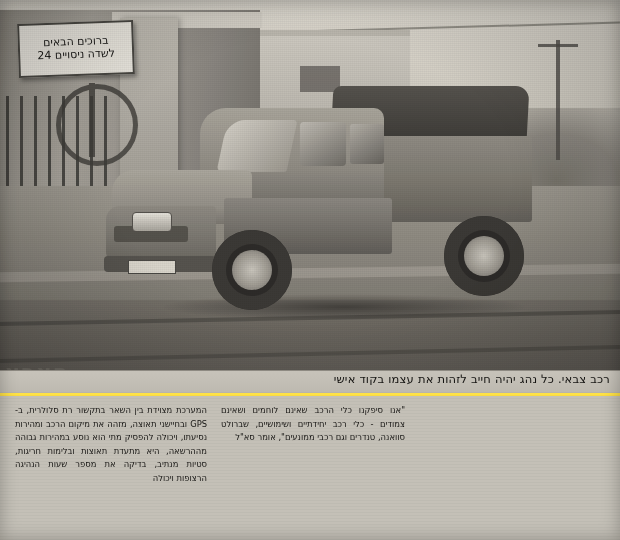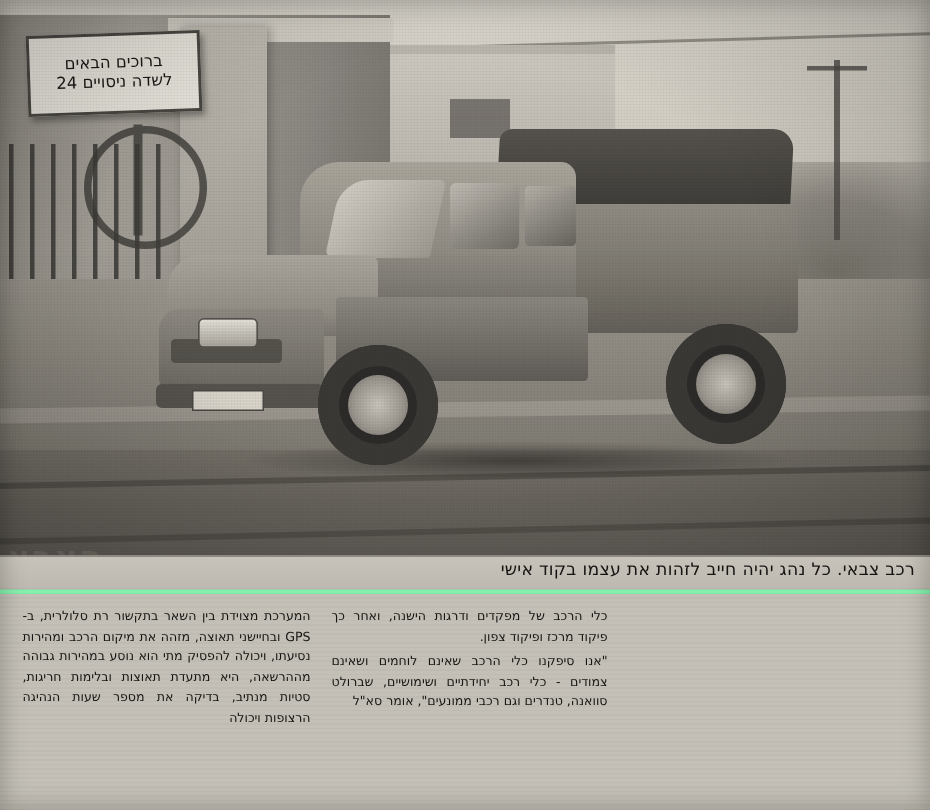--- a/index.html
+++ b/index.html
@@ -11,21 +11,21 @@
     width: 620px;
     height: 540px;
     overflow: hidden;
     font-family: "Liberation Serif", serif;
   }
 
   #page {
     position: relative;
     width: 620px;
     height: 540px;
-    background: #86efac;
+    background: #fde047;
     overflow: hidden;
     filter: contrast(1.02);
   }
 
   
   #photo {
     position: absolute;
     left: 0; top: 0;
     width: 620px;
     height: 392px;
@@ -451,20 +451,19 @@
 
   <div id="masthead-ghost">הארץ</div>
   <div id="caption-strip"></div>
   <div id="caption">רכב צבאי. כל נהג יהיה חייב לזהות את עצמו בקוד אישי</div>
 
   <div id="columns">
     <div class="col c1">
       <p>המערכת מצוידת בין השאר בתקשור רת סלולרית, ב-GPS ובחיישני תאוצה, מזהה את מיקום הרכב ומהירות נסיעתו, ויכולה להפסיק מתי הוא נוסע במהירות גבוהה מההרשאה, היא מתעדת תאוצות ובלימות חריגות, סטיות מנתיב, בדיקה את מספר שעות הנהיגה הרצופות ויכולה</p>
     </div>
     <div class="col c3">
-      <p>כלי הרכב של מפקדים ודרגות הישנה, ואחר כך פיקוד מרכז ופיקוד צפון.</p>
       <p>"אנו סיפקנו כלי הרכב שאינם לוחמים ושאינם צמודים - כלי רכב יחידתיים ושימושיים, שברולט סוואנה, טנדרים וגם רכבי ממונעים", אומר סא"ל</p>
     </div>
   </div>
 
   <div class="paper-grain"></div>
   <div class="edge-frame"></div>
 </div>
 
 </body></html>

